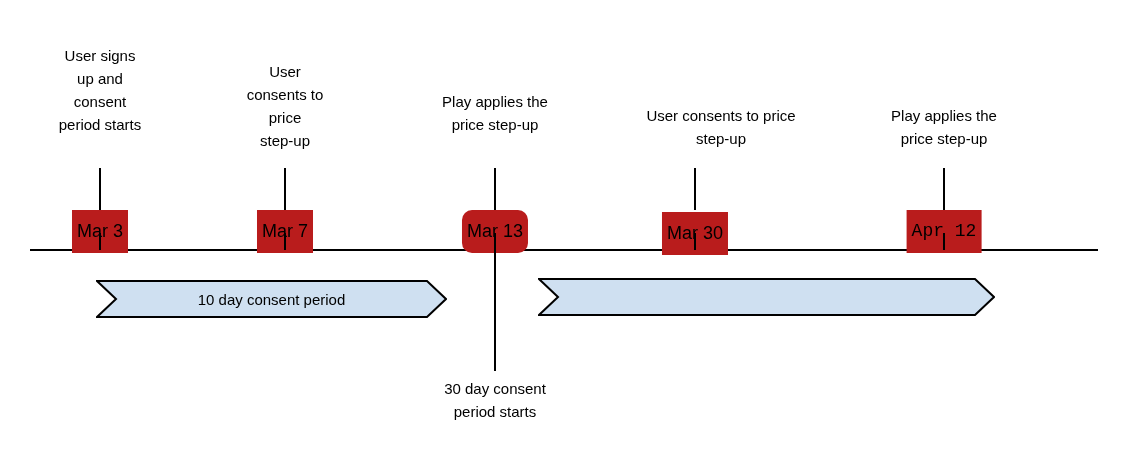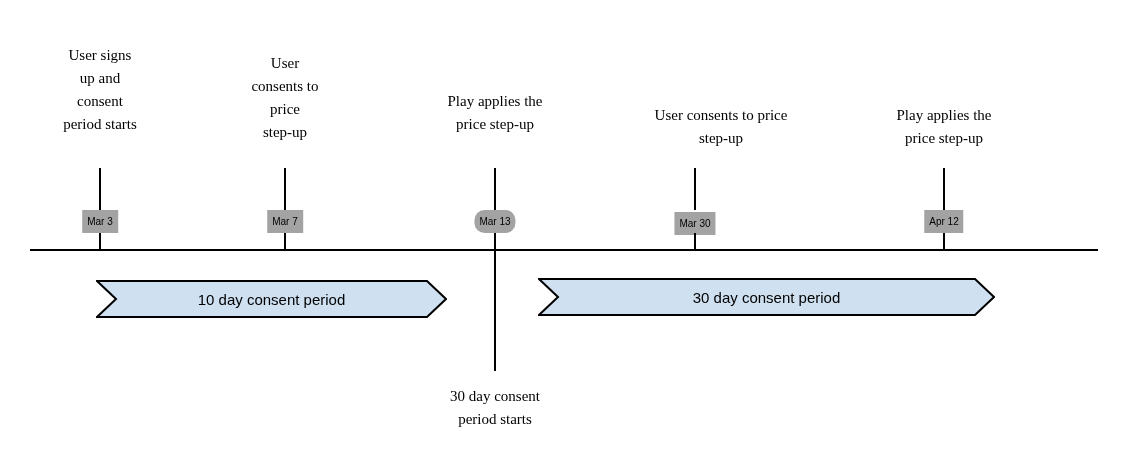--- a/index.html
+++ b/index.html
@@ -23,38 +23,37 @@
     background: #000000;
     height: 2px;
   }
   .tick {
     position: absolute;
     width: 2px;
     background: #000000;
   }
   .date-chip {
     position: absolute;
-    background: #a3a3a3;
+    background: #b91c1c;
     color: #000000;
-    font-size: 10px;
+    font-size: 18px;
     line-height: 19px;
-    padding: 2px 5px;
+    padding: 12px 5px;
     white-space: nowrap;
     transform: translateX(-50%);
     text-align: center;
   }
   .event-label {
     position: absolute;
     font-size: 15px;
     line-height: 23px;
     text-align: center;
     transform: translateX(-50%);
     white-space: pre-line;
     color: #000000;
-    font-family: Liberation Serif, serif;
   }
   .period-arrow {
     position: absolute;
     height: 38px;
     display: flex;
     align-items: center;
     justify-content: center;
   }
   .period-arrow svg {
     position: absolute;
@@ -80,55 +79,54 @@
   <div class="axis-line" style="left:30px; top:249px; width:1068px;"></div>
 
   <div class="event-label" style="left:100px; top:44px;">User signs
 up and
 consent
 period starts</div>
   <div class="tick" style="left:99px; top:168px; height:42px;"></div>
   <div class="date-chip" style="left:100px; top:210px;">Mar 3</div>
   <div class="tick" style="left:99px; top:233px; height:17px;"></div>
 
-  <div class="event-label" style="left:285px; top:52px;">User
+  <div class="event-label" style="left:285px; top:60px;">User
 consents to
 price
 step-up</div>
   <div class="tick" style="left:284px; top:168px; height:42px;"></div>
   <div class="date-chip" style="left:285px; top:210px;">Mar 7</div>
   <div class="tick" style="left:284px; top:233px; height:17px;"></div>
 
   <div class="event-label" style="left:495px; top:90px;">Play applies the
 price step-up</div>
   <div class="tick" style="left:494px; top:168px; height:42px;"></div>
   <div class="date-chip" style="left:495px; top:210px;border-radius:10px;">Mar 13</div>
   <div class="tick" style="left:494px; top:233px; height:138px;"></div>
-  <div class="event-label" style="left:495px; top:385px;">30 day consent
+  <div class="event-label" style="left:495px; top:377px;">30 day consent
 period starts</div>
 
   <div class="event-label" style="left:695px; top:104px;margin-left:26px;">User consents to price
 step-up</div>
   <div class="tick" style="left:694px; top:168px; height:42px;"></div>
   <div class="date-chip" style="left:695px; top:212px;">Mar 30</div>
   <div class="tick" style="left:694px; top:233px; height:17px;"></div>
 
   <div class="event-label" style="left:944px; top:104px;">Play applies the
 price step-up</div>
   <div class="tick" style="left:943px; top:168px; height:42px;"></div>
-  <div class="date-chip" style="left:944px; top:210px;">Apr 12</div>
+  <div class="date-chip" style="left:944px; top:210px;font-family:Liberation Mono, monospace;">Apr 12</div>
   <div class="tick" style="left:943px; top:233px; height:17px;"></div>
 
   <div class="period-arrow" style="left:96px; top:280px; width:351px;">
     <svg viewBox="0 0 351 38" preserveAspectRatio="none">
       <polygon points="1,1 331,1 350,19 331,37 1,37 20,19" fill="#cfe0f1" stroke="#000000" stroke-width="2" stroke-linejoin="miter" vector-effect="non-scaling-stroke"></polygon>
     </svg>
     <span class="period-text">10 day consent period</span>
   </div>
 
   <div class="period-arrow" style="left:538px; top:278px; width:457px;">
     <svg viewBox="0 0 457 38" preserveAspectRatio="none">
       <polygon points="1,1 437,1 456,19 437,37 1,37 20,19" fill="#cfe0f1" stroke="#000000" stroke-width="2" stroke-linejoin="miter" vector-effect="non-scaling-stroke"></polygon>
     </svg>
-    <span class="period-text">30 day consent period</span>
   </div>
 
 </div>
 
 </body></html>

